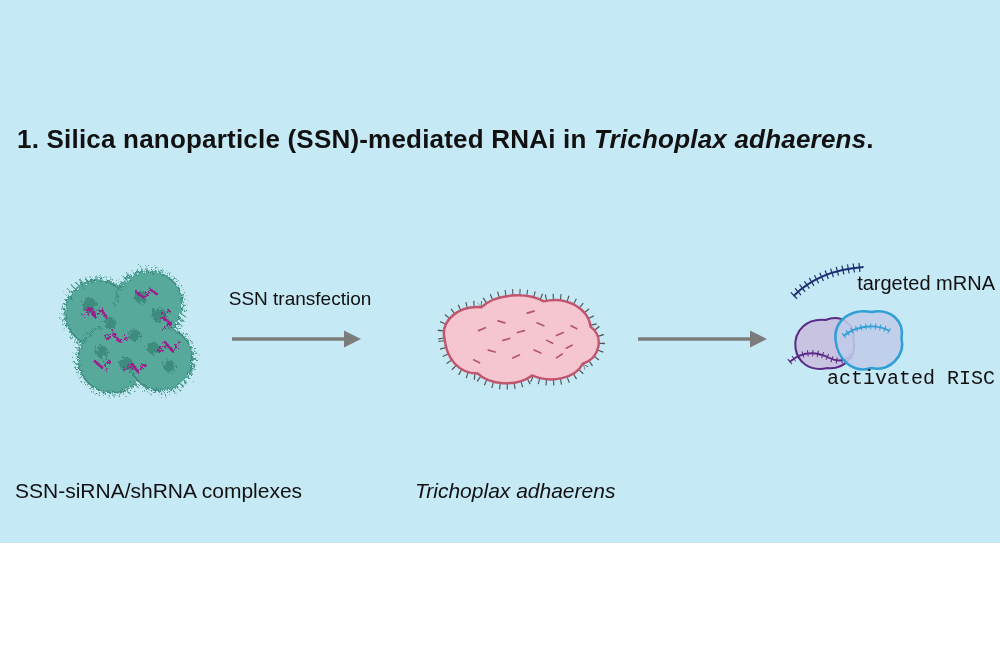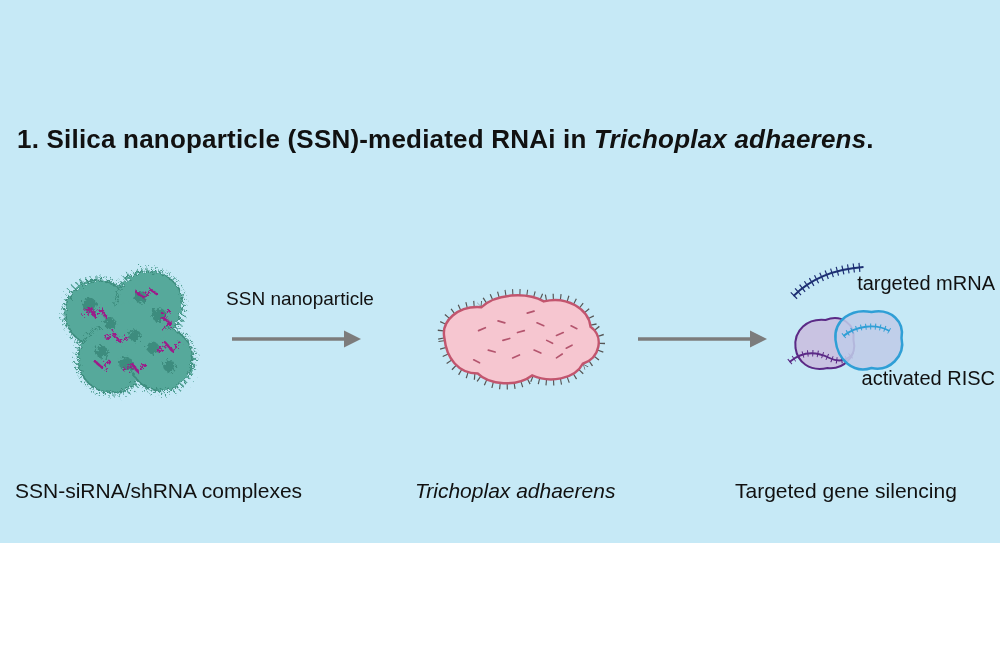--- a/index.html
+++ b/index.html
@@ -58,21 +58,21 @@
     height: 140px;
   }
   .risc-wrapper svg { position: absolute; left: 0; top: 0; }
   .annot {
     position: absolute;
     right: 0;
     font-size: 20px;
     white-space: nowrap;
   }
   .annot.mrna { top: 16px; }
-  .annot.risc { bottom: 6px; }
+  .annot.risc { bottom: 6px; font-family: Liberation Mono, monospace; }
 </style>
 </head>
 <body>
 
 <div class="canvas">
 
   <div class="title">
     <span>1. Silica nanoparticle (SSN)-mediated RNAi in </span><span class="species">Trichoplax adhaerens</span><span>.</span>
   </div>
 
@@ -113,21 +113,21 @@
         <path d="M96,30 l8,5 5,-8 8,5"></path>
         <path d="M66,74 l9,-4 3,8 9,-4"></path>
         <path d="M118,88 l7,-8 6,7 7,-8"></path>
         <path d="M128,48 l-7,7 8,4 -7,7"></path>
         <path d="M84,106 l8,-6 5,7 8,-6"></path>
         <path d="M56,98 l7,6 6,-7"></path>
       </g>
     </g>
   </svg>
 
-  <div class="arrow-label">SSN nanoparticle</div>
+  <div class="arrow-label">SSN transfection</div>
   <svg class="arrow-svg" style="left:232px; top:326px;" width="130" height="26" viewBox="0 0 130 26" aria-hidden="true">
     <line x1="0" y1="13" x2="112" y2="13" stroke="#7c7c7c" stroke-width="3.6"></line>
     <polygon points="112,4.5 129,13 112,21.5" fill="#7c7c7c"></polygon>
   </svg>
 
   <svg class="illustration" style="left:425px; top:272px;" width="185" height="127" viewBox="0 0 190 130" aria-hidden="true">
     <path d="M20,68 C16,50 34,34 58,36 C72,22 104,20 122,30 C146,24 168,38 170,56 C184,66 180,88 162,94 C154,110 128,114 110,106 C94,118 66,116 54,104 C34,104 22,88 20,68 Z" fill="none" stroke="#555555" stroke-width="13" stroke-dasharray="1.1 6"></path>
     <path d="M20,68 C16,50 34,34 58,36 C72,22 104,20 122,30 C146,24 168,38 170,56 C184,66 180,88 162,94 C154,110 128,114 110,106 C94,118 66,116 54,104 C34,104 22,88 20,68 Z" fill="#f6c6d0" stroke="#c2556e" stroke-width="2.5"></path>
     <g stroke="#b4556e" stroke-width="1.7" stroke-linecap="round">
       <line x1="55" y1="60" x2="62" y2="57"></line>
@@ -168,15 +168,14 @@
 
       <path d="M60,80 C72,70 92,67 106,75" fill="none" stroke="#2f9fd6" stroke-width="6" stroke-dasharray="1 3.8"></path>
       <path d="M60,80 C72,70 92,67 106,75" fill="none" stroke="#2f9fd6" stroke-width="1.8"></path>
     </svg>
     <div class="annot mrna">targeted mRNA</div>
     <div class="annot risc">activated RISC</div>
   </div>
 
   <div class="step-label s1">SSN-siRNA/shRNA complexes</div>
   <div class="step-label s2">Trichoplax adhaerens</div>
-  <div class="step-label s3">Targeted gene silencing</div>
 
 </div>
 
 </body></html>

